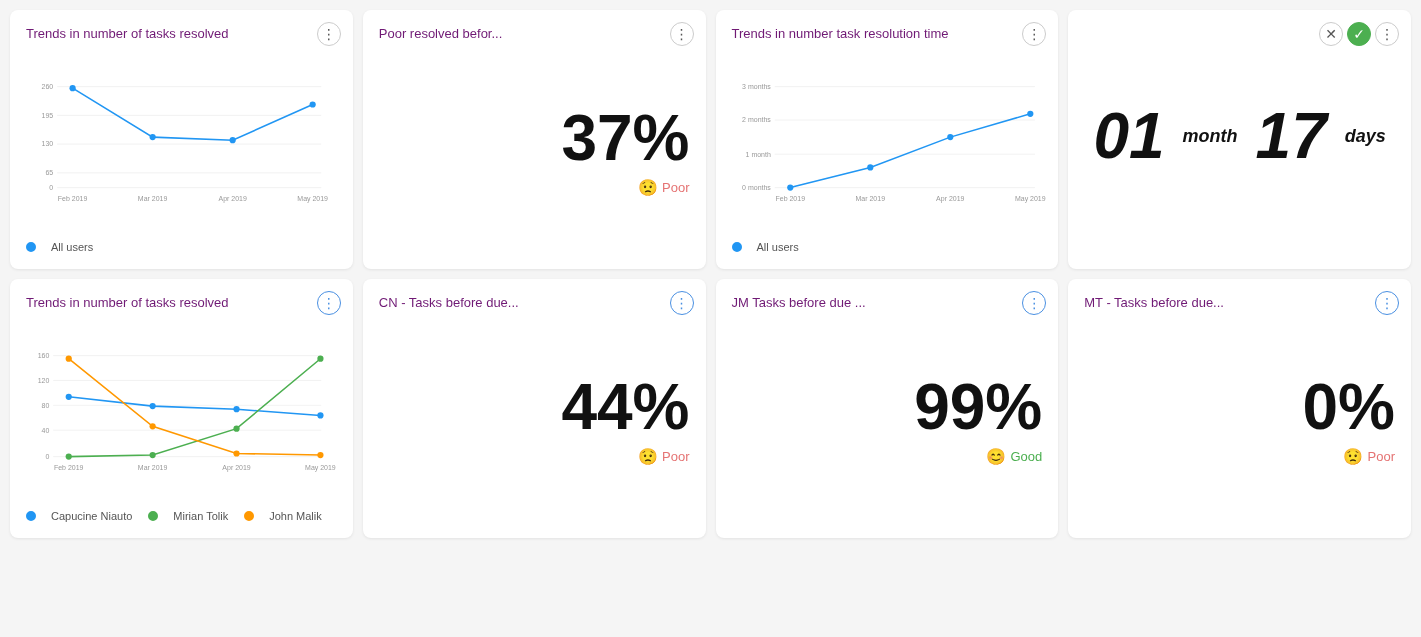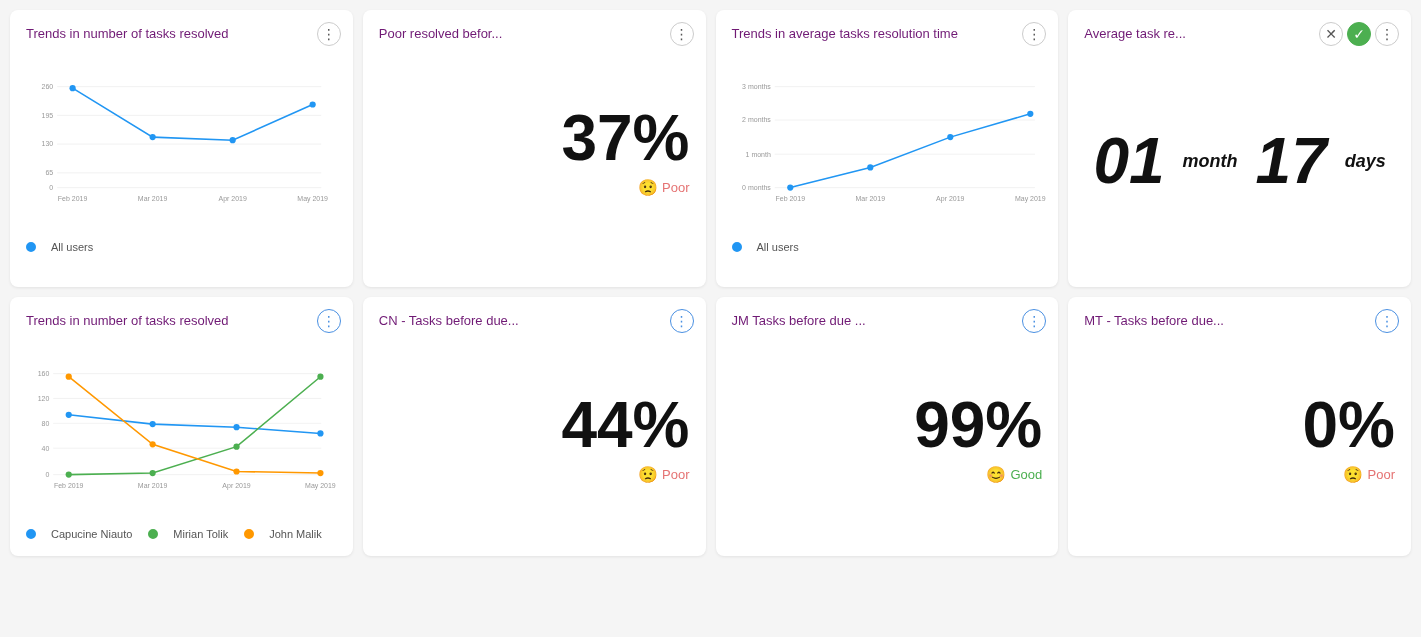--- a/index.html
+++ b/index.html
@@ -201,21 +201,21 @@
     <div class="big-stat">
       <div class="big-number">37%</div>
       <div class="status-badge status-poor">
         <span class="smiley">😟</span>
         <span>Poor</span>
       </div>
     </div>
   </div>
 
   <div class="card">
-    <div class="card-title">Trends in average tasks resolution time</div>
+    <div class="card-title">Trends in number task resolution time</div>
     <div class="card-menu">
       <div class="menu-icon">⋮</div>
     </div>
     <svg class="chart" viewBox="0 0 400 160">
 
       <line x1="55" y1="10" x2="390" y2="10" class="grid-line"></line>
       <line x1="55" y1="53" x2="390" y2="53" class="grid-line"></line>
       <line x1="55" y1="97" x2="390" y2="97" class="grid-line"></line>
       <line x1="55" y1="140" x2="390" y2="140" class="grid-line"></line>
 
@@ -237,21 +237,20 @@
     </svg>
     <div class="legend">
       <div class="legend-item">
         <div class="legend-dot" style="border-color:#2196f3; background:#2196f3;"></div>
         <span>All users</span>
       </div>
     </div>
   </div>
 
   <div class="card">
-    <div class="card-title">Average task re...</div>
     <div class="card-menu">
       <div class="menu-icon">✕</div>
       <div class="menu-icon green">✓</div>
       <div class="menu-icon">⋮</div>
     </div>
     <div class="avg-card">
       <div class="avg-time">
         <span class="big-number-inline">01</span>
         <span class="big-unit">month</span>
         <span class="big-number-inline">17</span>

